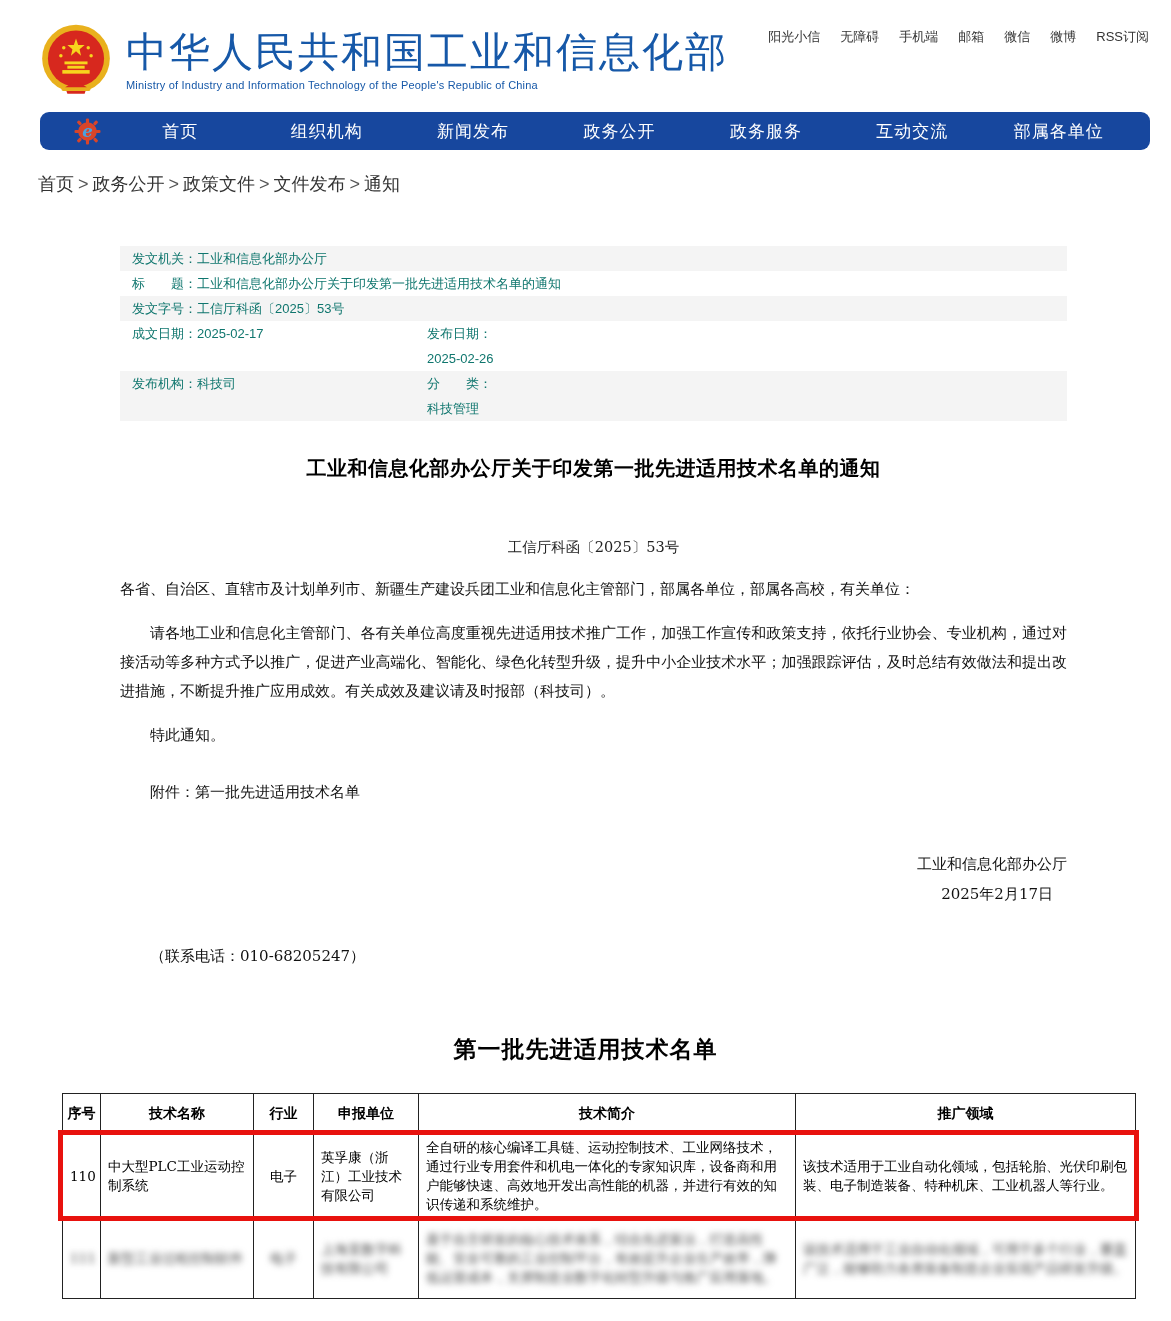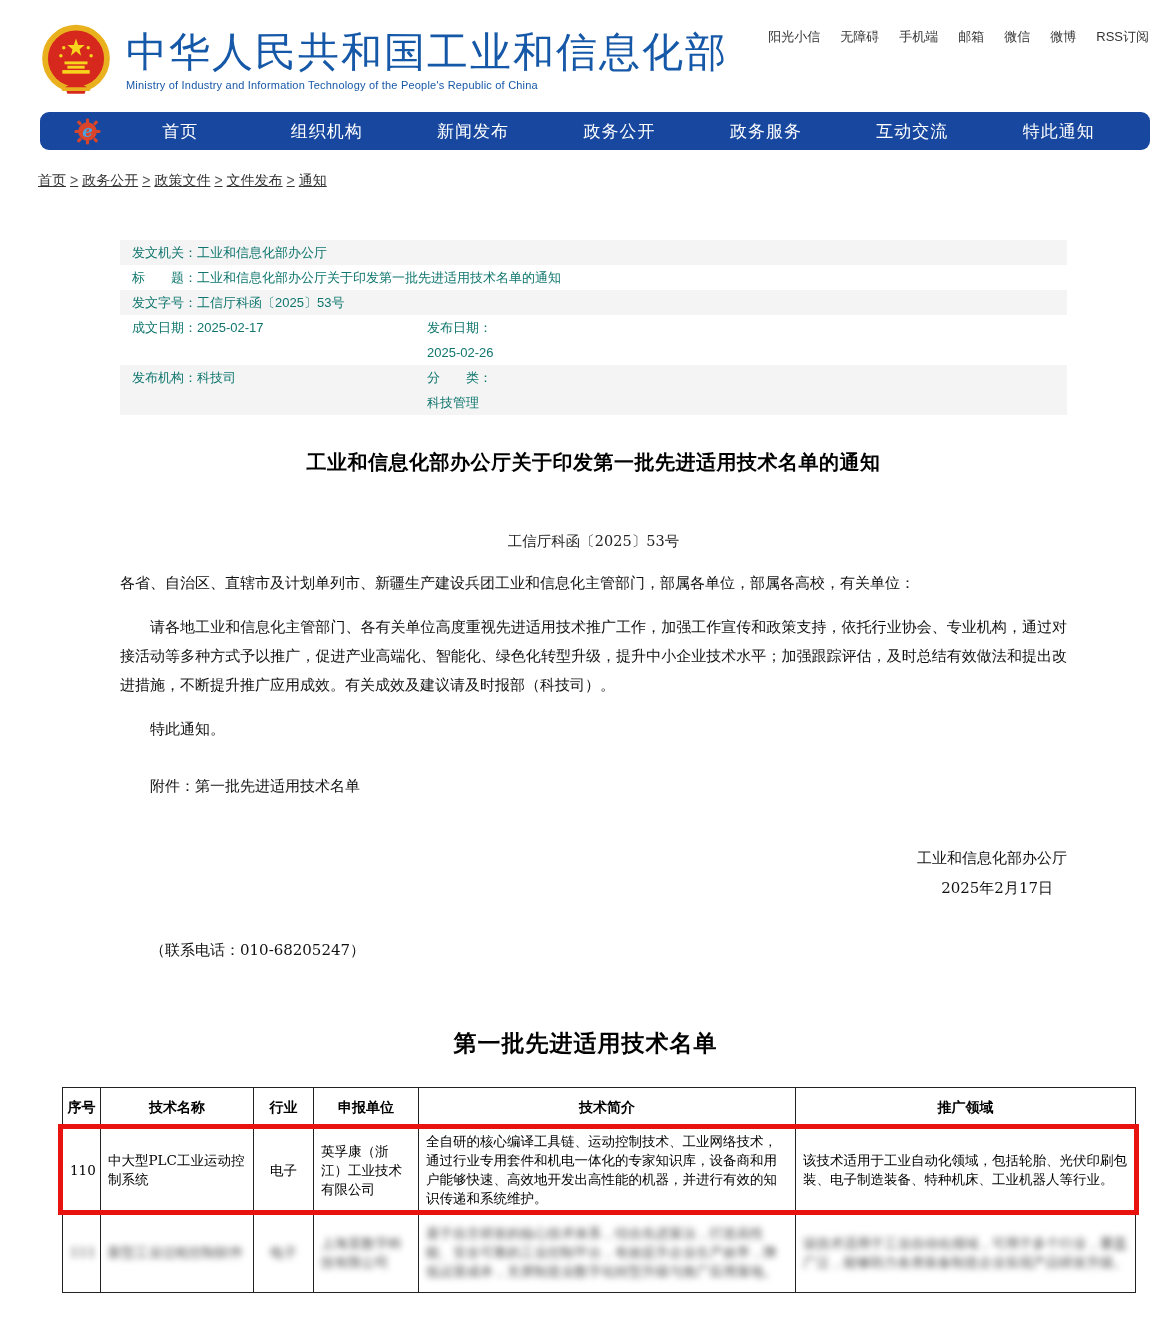--- a/index.html
+++ b/index.html
@@ -27,21 +27,21 @@
   .search-btn { width:34px; height:31px; background:#1658a8; border:none; cursor:pointer;
     display:flex; align-items:center; justify-content:center; }
   
   .nav {
     margin:4px 21px 0 40px; height:38px; background:#17479e; border-radius:9px;
     display:flex; align-items:center; padding:0 18px 0 34px;
   }
   .nav-logo { width:27px; height:27px; margin-right:6px; }
   .nav-item { flex:1; text-align:center; color:#fff; font-size:17px; letter-spacing:1px; cursor:pointer; }
   
-  .breadcrumb { margin:22px 0 0 38px; font-size:14px; color:#333;text-decoration:underline; }
+  .breadcrumb { margin:22px 0 0 38px; font-size:18px; color:#333; }
   .breadcrumb span.sep { color:#555; margin:0 4px; }
   .breadcrumb a { color:#333; text-decoration:none; cursor:pointer; }
   
   .content { width:947px; margin-left:120px; }
   .meta { margin-top:50px; }
   .meta-row { min-height:25px; line-height:25px; font-size:13px; color:#0f766e; padding-left:12px; display:flex; }
   .meta-row.gray { background:#f4f4f4; }
   .meta-label { white-space:pre; }
   .meta-col2 { margin-left:120px; display:flex;flex-direction:column; }
   
@@ -131,21 +131,21 @@
       </g>
     </g>
     <text x="13" y="18.5" text-anchor="middle" font-size="16" font-style="italic" font-weight="bold" font-family="DejaVu Serif, serif" fill="#4aa2e0">e</text>
   </svg>
   <div class="nav-item">首页</div>
   <div class="nav-item">组织机构</div>
   <div class="nav-item">新闻发布</div>
   <div class="nav-item">政务公开</div>
   <div class="nav-item">政务服务</div>
   <div class="nav-item">互动交流</div>
-  <div class="nav-item">特此通知</div>
+  <div class="nav-item">部属各单位</div>
 </div>
 
 <div class="breadcrumb">
   <a>首页</a><span class="sep">&gt;</span><a>政务公开</a><span class="sep">&gt;</span><a>政策文件</a><span class="sep">&gt;</span><a>文件发布</a><span class="sep">&gt;</span><a>通知</a>
 </div>
 
 <div class="content">
 
   <div class="meta">
     <div class="meta-row gray">

